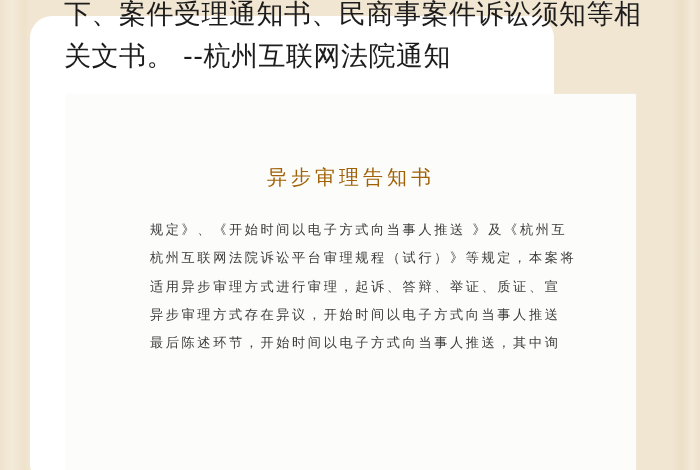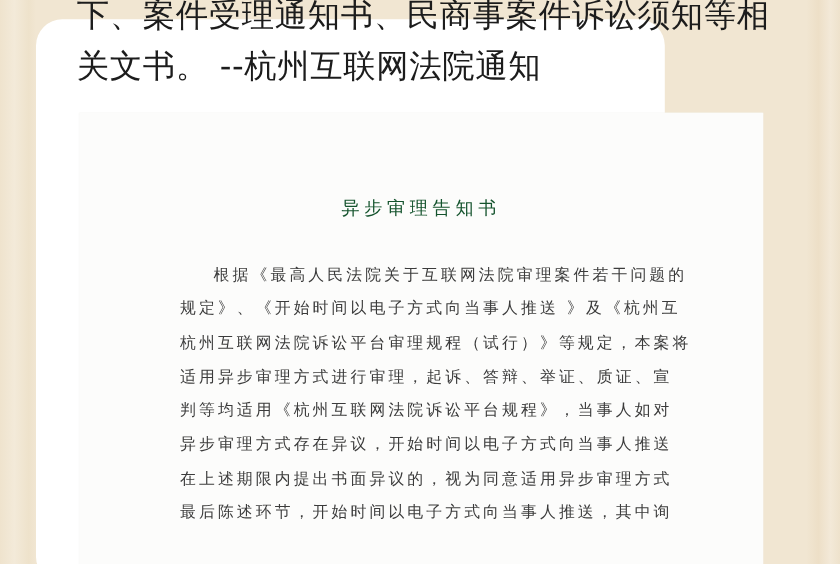--- a/index.html
+++ b/index.html
@@ -53,23 +53,23 @@
       background: #fcfcfb;
       box-shadow: 0 0 1px #f2f2f0;
     }
     .scan-title {
       position: absolute;
       left: 0;
       width: 570px;
       top: 70px;
       text-align: center;
       font-family: Liberation Serif, serif;
-      font-size: 15px;
+      font-size: 20px;
       letter-spacing: 4px;
-      color: #14532d;
+      color: #a16207;
     }
     .scan-body {
       position: absolute;
       left: 84px;
       top: 122px;
       width: 420px;
       font-family: "DejaVu Serif", serif;
       font-size: 13.2px;
       color: #3b3b3b;
       letter-spacing: 2.6px;
@@ -87,24 +87,21 @@
 <div class="frame"></div>
 <div class="frame-right"></div>
 
 <div class="page">
   <div class="article-text article-line-1">下、案件受理通知书、民商事案件诉讼须知等相</div>
   <div class="article-text article-line-2">关文书。 --杭州互联网法院通知</div>
 
   <div class="scan">
     <div class="scan-title">异步审理告知书</div>
     <div class="scan-body">
-      <div class="scan-line indent">根据《最高人民法院关于互联网法院审理案件若干问题的</div>
       <div class="scan-line">规定》、《开始时间以电子方式向当事人推送 》及《杭州互</div>
       <div class="scan-line">杭州互联网法院诉讼平台审理规程（试行）》等规定，本案将</div>
       <div class="scan-line">适用异步审理方式进行审理，起诉、答辩、举证、质证、宣</div>
-      <div class="scan-line">判等均适用《杭州互联网法院诉讼平台规程》，当事人如对</div>
       <div class="scan-line">异步审理方式存在异议，开始时间以电子方式向当事人推送</div>
-      <div class="scan-line">在上述期限内提出书面异议的，视为同意适用异步审理方式</div>
       <div class="scan-line">最后陈述环节，开始时间以电子方式向当事人推送，其中询</div>
 
     </div>
   </div>
 </div>
 
 </body></html>

